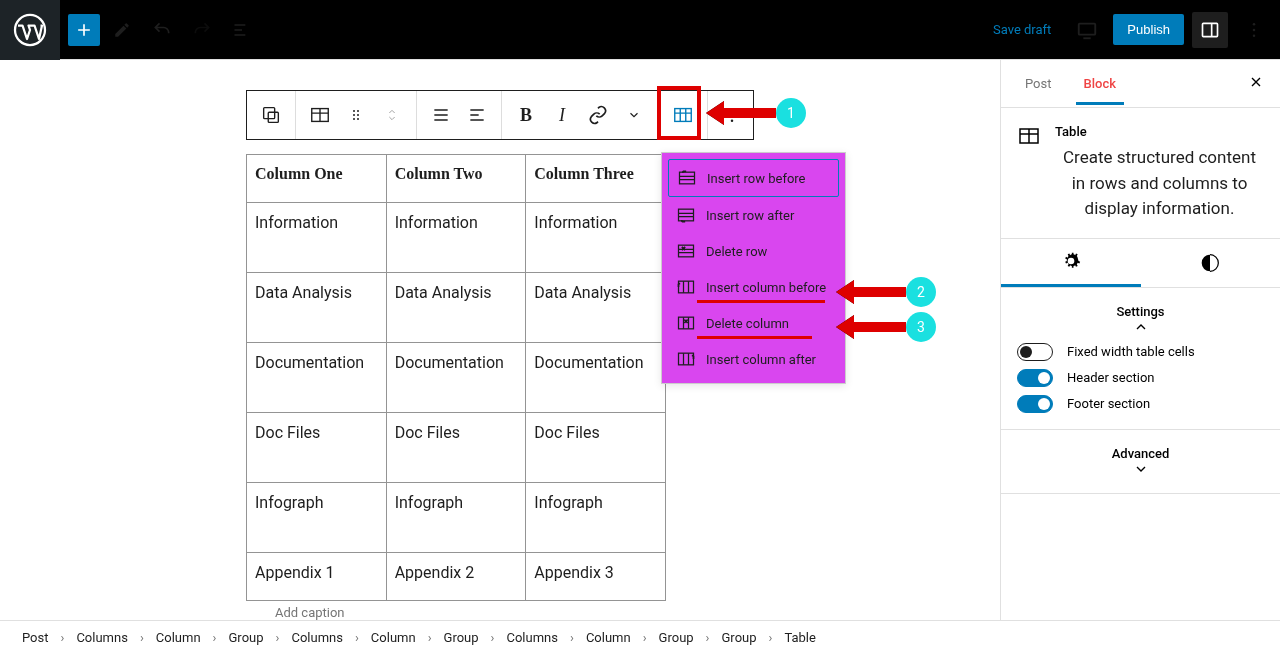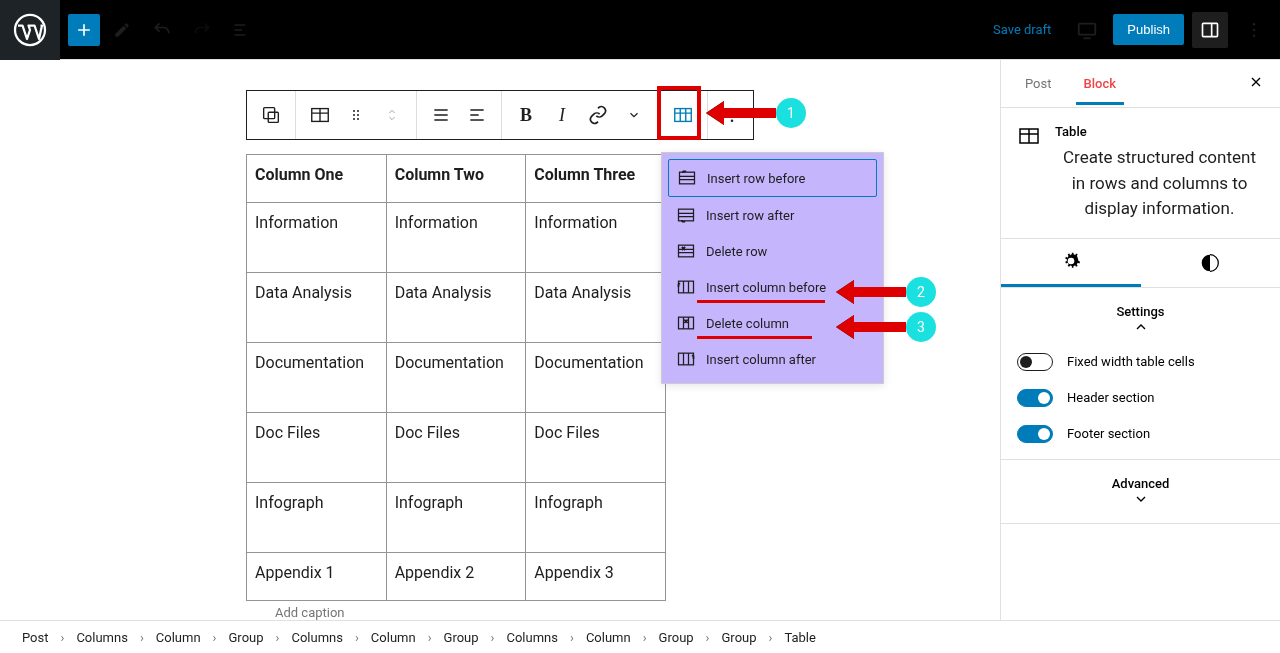--- a/index.html
+++ b/index.html
@@ -21,43 +21,43 @@
   .tb-group { display:flex; align-items:center; border-right:1px solid #ddd; padding:0 6px;}
   .tb-group:last-child { border-right:none;}
   .tb-btn { width:36px; height:36px; display:flex; align-items:center; justify-content:center; color:#1e1e1e;}
   .tb-btn.bold { font-weight:700; font-size:18px; font-family:serif;}
   .tb-btn.italic { font-style:italic; font-size:18px; font-family:serif;}
   .tb-btn.edit-highlight { position:relative; }
   .tb-btn.edit-highlight svg { stroke:#007cba; }
   .red-box { position:absolute; border:4px solid #de0000; pointer-events:none;}
   .table { border-collapse:collapse; width:420px; margin-top:14px; font-size:16px; color:#1e1e1e;}
   .table th,.table td { border:1px solid #949494; padding:10px 8px; text-align:left; vertical-align:top; height:48px;}
-  .table th { font-weight:700;}
+  .table th { font-weight:700;font-family:Liberation Serif, serif;}
   .table tbody tr { height:70px;margin-top:28px;}
   .table tfoot td { font-weight:400; height:48px;}
   .caption-ph { color:#757575; font-size:13px; padding:4px 0;margin-left:29px;}
-  .dropdown { position:absolute; left:415px; top:62px; width:223px; background:#c4b5fd; border:1px solid #ccc; box-shadow:0 2px 8px rgba(0,0,0,0.1); padding:6px;}
+  .dropdown { position:absolute; left:415px; top:62px; width:185px; background:#d946ef; border:1px solid #ccc; box-shadow:0 2px 8px rgba(0,0,0,0.1); padding:6px;}
   .dd-item { display:flex; align-items:center; gap:10px; padding:8px 8px; font-size:13px; color:#1e1e1e; cursor:pointer;}
   .dd-item.selected { border:1.5px solid #007cba; border-radius:2px;}
   .dd-icon { width:20px; height:20px; display:flex; align-items:center; justify-content:center;}
   .sidebar { width:280px; border-left:1px solid #e0e0e0; background:#fff; display:flex; flex-direction:column;}
   .tabs { display:flex; border-bottom:1px solid #e0e0e0; padding:0 16px; align-items:center; height:48px;}
   .tab { font-size:13px; padding:14px 8px; color:#757575; margin-right:16px; cursor:pointer;}
   .tab.active { color:#ef4444; border-bottom:3px solid #007cba; font-weight:500; padding-bottom:11px;text-align:center;}
   .close-x { margin-left:auto; cursor:pointer; font-size:18px;}
   .block-info { padding:16px; display:flex; gap:14px; border-bottom:1px solid #e0e0e0;}
   .block-info-icon { width:24px; height:24px;}
   .block-info-txt h3 { font-size:13px; font-weight:500; margin-bottom:6px;}
   .block-info-txt p { font-size:17px; line-height:1.5; color:#1e1e1e;text-align:center;}
   .subtabs { display:flex; border-bottom:1px solid #e0e0e0;}
   .subtab { flex:1; display:flex; align-items:center; justify-content:center; height:48px; cursor:pointer;}
   .subtab.active { border-bottom:3px solid #007cba;}
   .panel { padding:16px; border-bottom:1px solid #e0e0e0;}
   .panel-header { display:flex; justify-content:space-between; align-items:center; font-size:13px; font-weight:500;flex-direction:column;}
-  .setting-row { display:flex; align-items:center; gap:14px; margin-top:18px; font-size:13px;}
+  .setting-row { display:flex; align-items:center; gap:14px; margin-top:8px; font-size:13px;}
   .toggle { width:36px; height:18px; border-radius:10px; border:1px solid #1e1e1e; position:relative; background:#fff;}
   .toggle .knob { position:absolute; width:12px; height:12px; background:#1e1e1e; border-radius:50%; top:2px; left:2px;}
   .toggle.on { background:#007cba; border-color:#007cba;}
   .toggle.on .knob { background:#fff; left:20px;}
   .breadcrumb-bar { height:33px; border-top:1px solid #e0e0e0; display:flex; align-items:center; padding:0 20px; font-size:13px; color:#1e1e1e; gap:4px; background:#fff;}
   .crumb-sep { color:#757575; padding:0 6px;}
   .crumb { padding:0 2px; }
   .annot-arrow { position:absolute; display:flex; align-items:center;}
   .annot-arrow .badge { width:30px; height:30px; border-radius:50%; background:#1ae0e0; color:#fff; display:flex; align-items:center; justify-content:center; font-size:14px;}
   .annot-arrow svg { filter:drop-shadow(0 0 0);}

